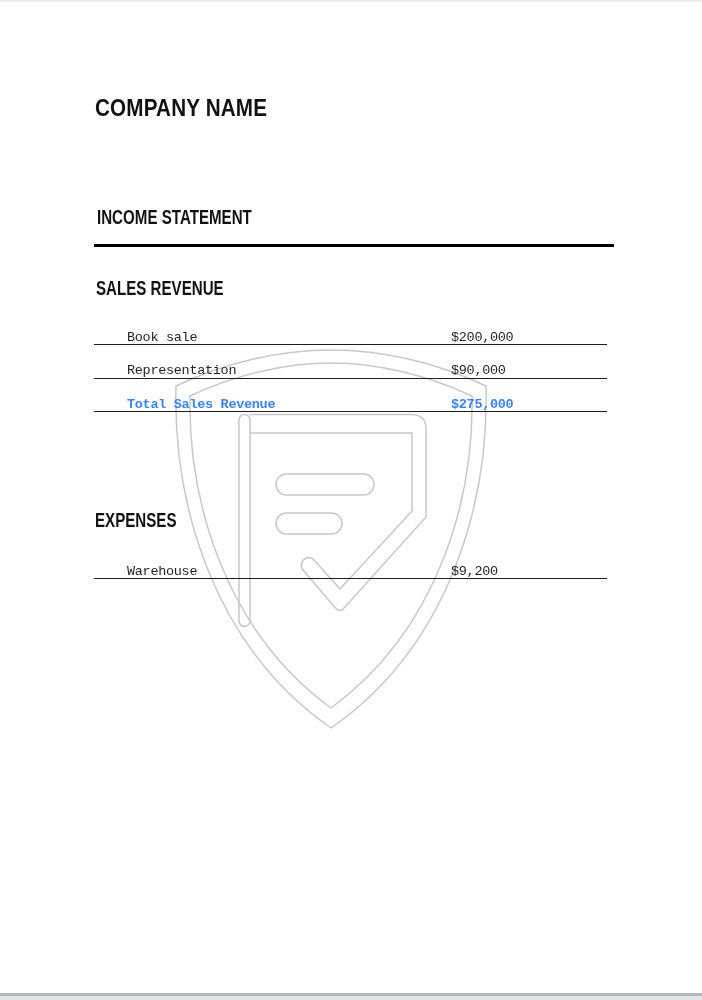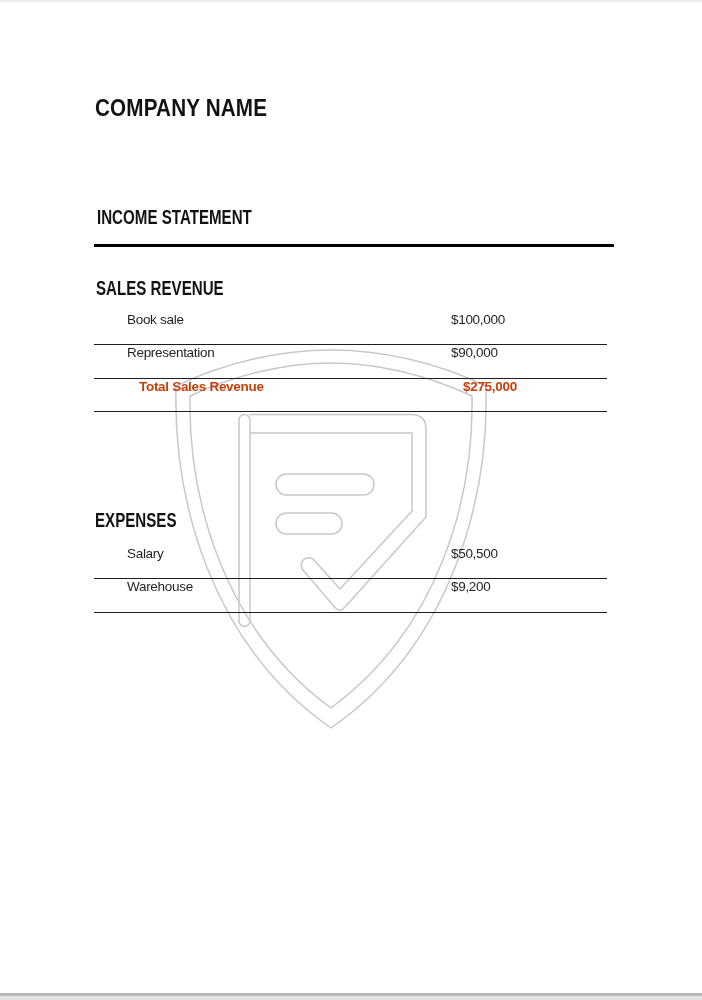--- a/index.html
+++ b/index.html
@@ -45,28 +45,28 @@
   .rows{position:absolute;width:513px;}
   .rows-sales{left:94px;top:312px;}
   .rows-expenses{left:94px;top:546px;}
 
   .row{
     position:relative;
     height:33.4px;box-sizing:border-box;
     border-bottom:1.6px solid #1d1d1d;
   }
   .cell{
-    position:absolute;bottom:18px;
-    font-family:Liberation Sans, sans-serif;
+    position:absolute;bottom:0;
+    font-family:Liberation Mono, monospace;
     font-size:13.5px;line-height:1;letter-spacing:-.3px;color:#1f1f1f;
     white-space:nowrap;
   }
   .cell.label{left:33px;}
   .cell.value{left:357px;}
-  .row.total .cell{font-weight:bold;color:#c2410c;margin-left:12px;}
+  .row.total .cell{font-weight:bold;color:#3b82f6;}
 </style>
 </head>
 <body>
 
 <div class="page">
 
   <svg class="watermark" width="702" height="1000" viewBox="0 0 702 1000" fill="none" stroke="#c6c8ca" stroke-width="1.5" stroke-linecap="round" stroke-linejoin="round">
 
     <path d="M 176,386 C 226,362 281,350 331,350 C 381,350 436,362 486,386 C 489,498 452,644 331,728 C 210,644 173,498 176,386 Z"></path>
 
@@ -90,40 +90,36 @@
 
     <div class="doc-title">INCOME STATEMENT</div>
 
     <div class="title-rule"></div>
 
     <div class="section-heading heading-sales">SALES REVENUE</div>
 
     <div class="rows rows-sales">
         <div class="row">
           <span class="cell label">Book sale</span>
-          <span class="cell value">$100,000</span>
+          <span class="cell value">$200,000</span>
         </div>
         <div class="row">
           <span class="cell label">Representation</span>
           <span class="cell value">$90,000</span>
         </div>
         <div class="row total">
           <span class="cell label">Total Sales Revenue</span>
           <span class="cell value">$275,000</span>
         </div>
       </div>
 
     <div class="section-heading heading-expenses">EXPENSES</div>
 
     <div class="rows rows-expenses">
         <div class="row">
-          <span class="cell label">Salary</span>
-          <span class="cell value">$50,500</span>
-        </div>
-        <div class="row">
           <span class="cell label">Warehouse</span>
           <span class="cell value">$9,200</span>
         </div>
       </div>
 
   </div>
 
   <div class="edge-top"></div>
   <div class="edge-bottom-dark"></div>
   <div class="edge-bottom-light"></div>

